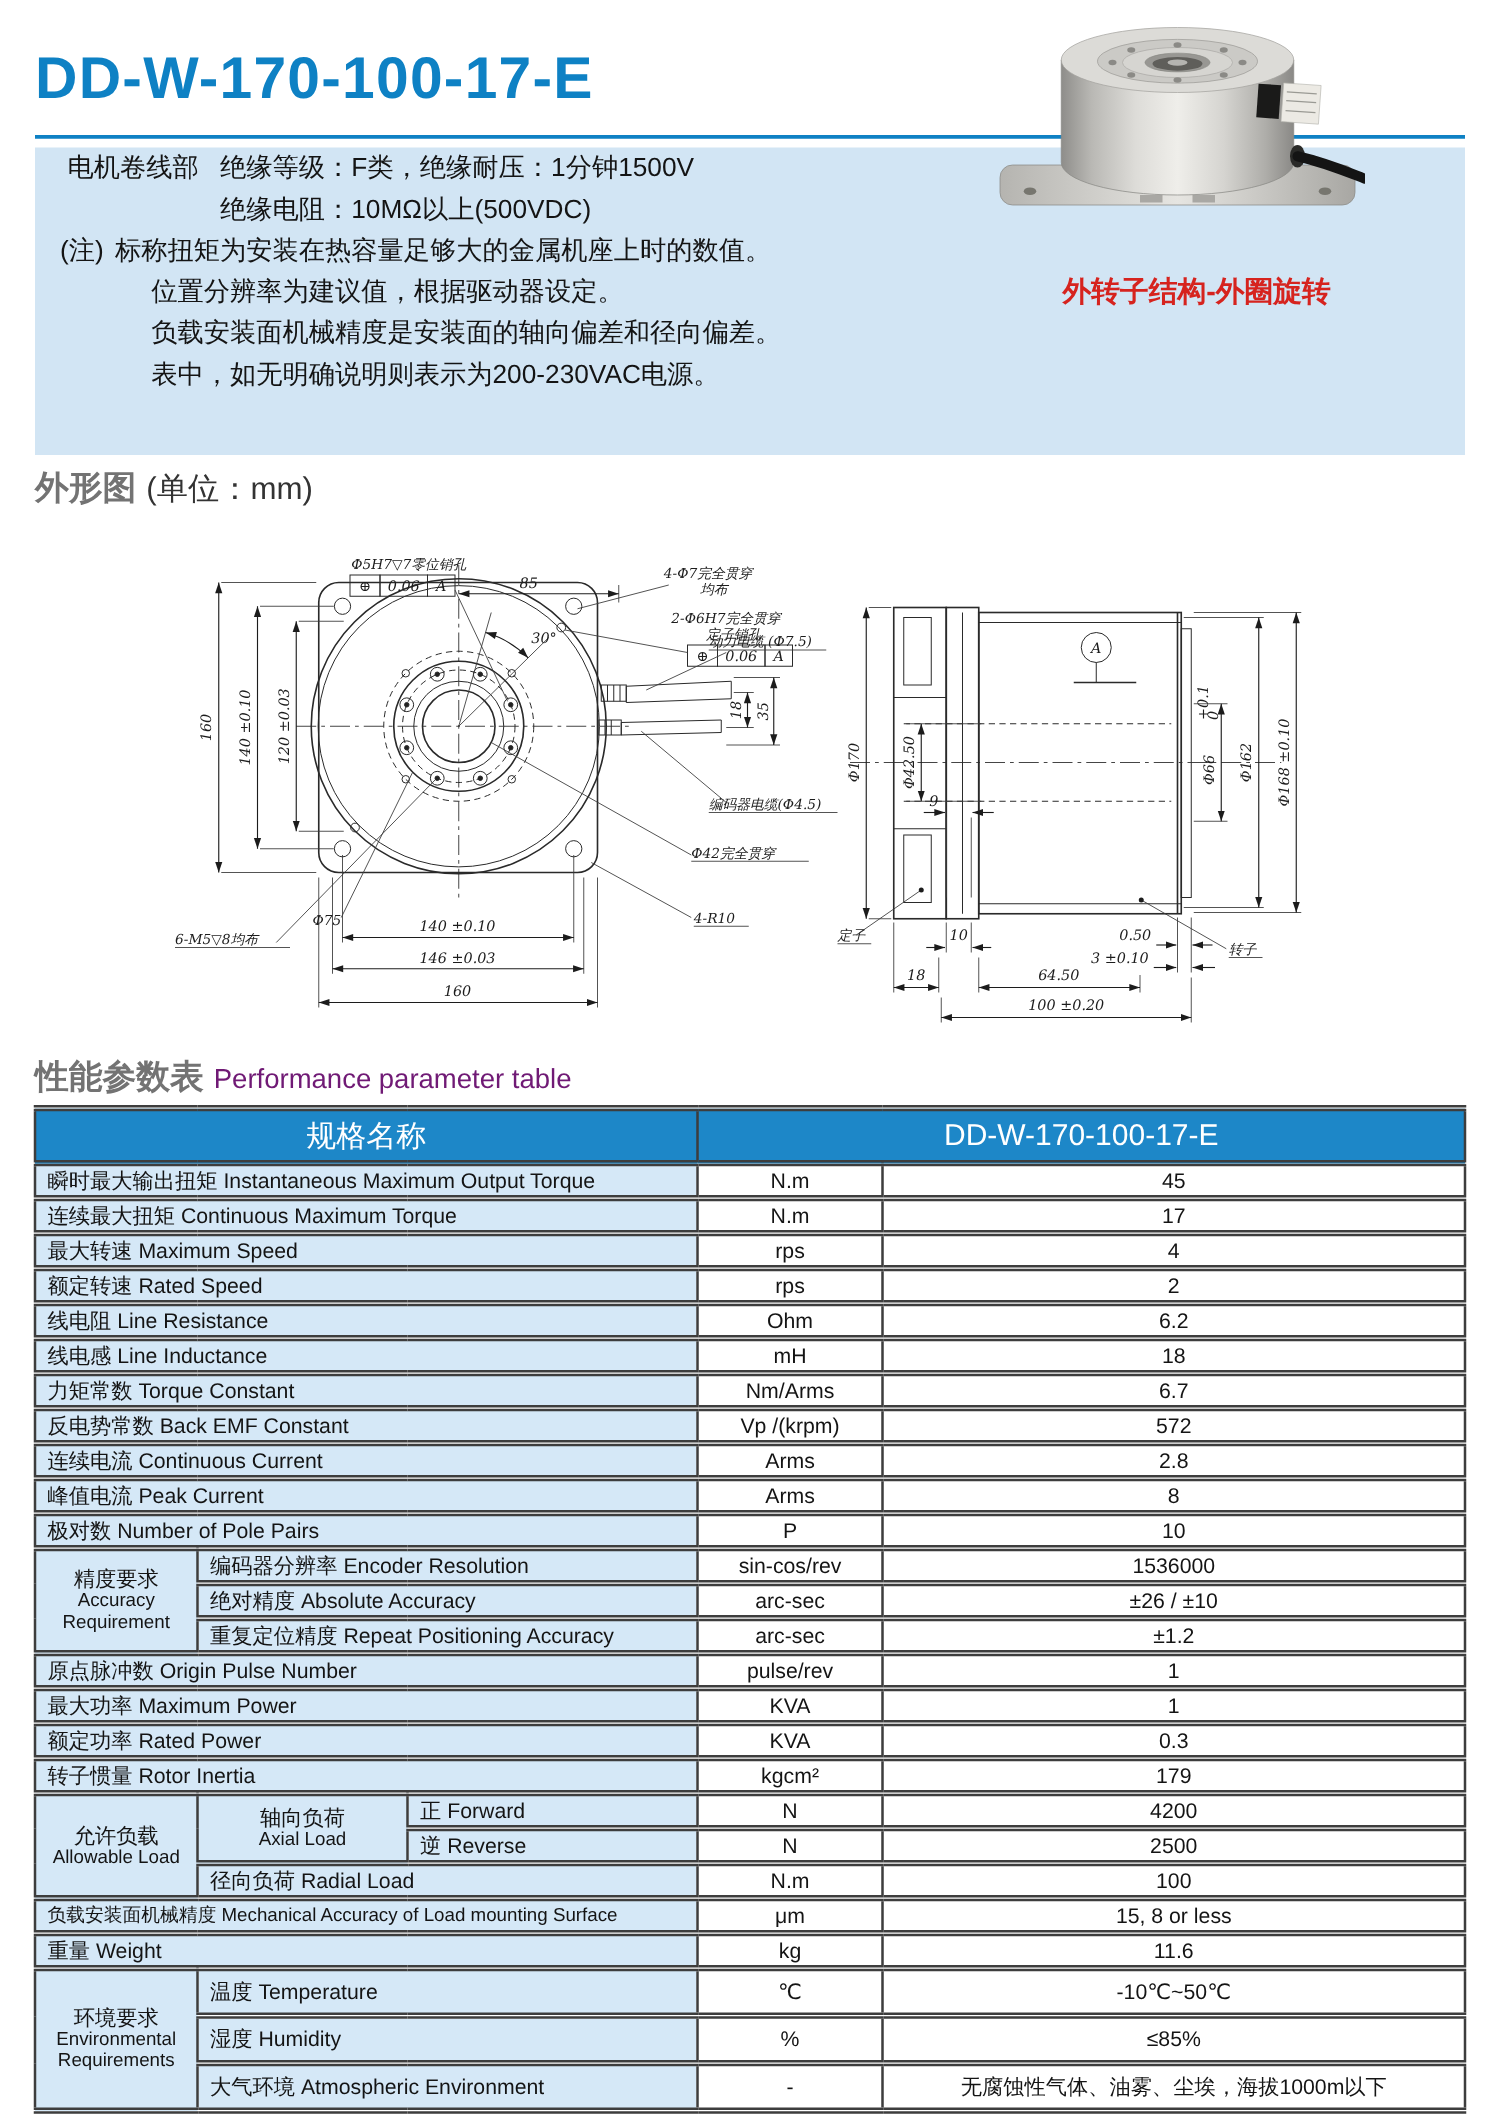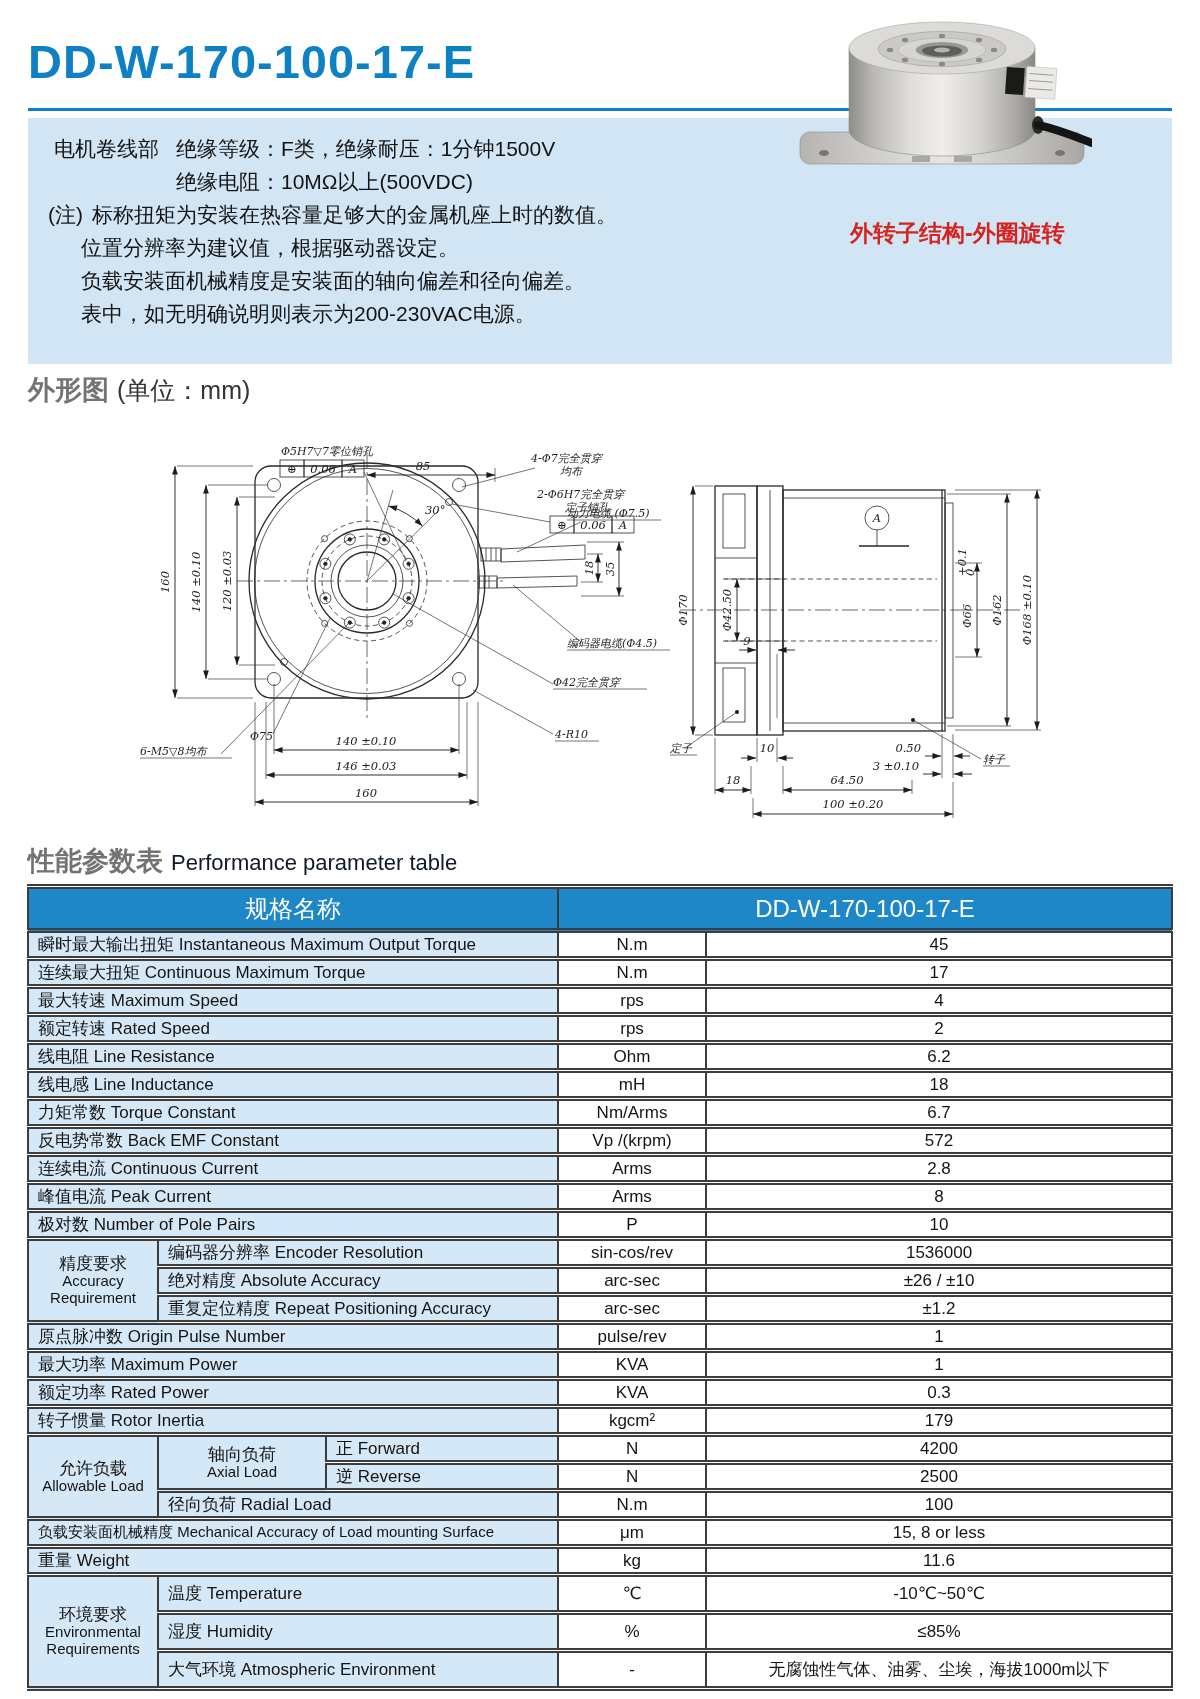--- a/index.html
+++ b/index.html
@@ -2,33 +2,33 @@
 <html><head>
 <meta charset="utf-8">
 <style>
   html,body{margin:0;padding:0;background:#fff;}
   #page{position:relative;width:1200px;height:1699px;background:#fff;overflow:hidden;
         font-family:"Liberation Sans","DejaVu Sans",sans-serif;color:#141414;}
   .abs{position:absolute;}
   .title{left:28px;top:34px;font-size:47px;font-weight:bold;color:#0e81c4;letter-spacing:1px;}
   .rule{left:28px;top:108px;width:1144px;height:3px;background:#0e81c4;}
   .infobox{left:28px;top:118px;width:1144px;height:246px;background:#d2e5f4;
-           font-size:21px;line-height:33px;padding-top:14px;box-sizing:border-box;}
+           font-size:21px;line-height:33px;box-sizing:border-box;}
   .ib-l1{margin-left:26px;}
   .ib-l1 .lab{margin-right:17px;}
   .ib-ind{margin-left:148px;}
   .ib-note{margin-left:20px;}
   .ib-note .lab{margin-right:9px;}
-  .ib-note2{margin-left:53px;}
+  .ib-note2{margin-left:93px;}
   .photo{left:792px;top:8px;width:300px;height:172px;}
   .caption{left:850px;top:218px;font-size:23px;font-weight:bold;color:#d6231e;}
   .sec{font-size:27px;}
   .sec .zh{color:#737373;font-weight:bold;}
   .sec .un{color:#333;font-size:25px;margin-left:8px;}
-  .sec .en{color:#0f172a;font-size:22px;margin-left:8px;font-weight:normal;}
+  .sec .en{color:#701a75;font-size:22px;margin-left:8px;font-weight:normal;}
   .sec1{left:28px;top:372px;}
   .sec2{left:28px;top:843px;}
   .drawing{left:25px;top:418px;width:1150px;height:428px;}
   
   .s{fill:none;stroke:#2a2a2a;stroke-width:1.3;}
   .t{fill:none;stroke:#2a2a2a;stroke-width:0.8;}
   .dim{stroke:#1c1c1c;stroke-width:0.9;fill:none;}
   .ext{stroke:#3a3a3a;stroke-width:0.7;fill:none;}
   .dash{stroke:#2a2a2a;stroke-width:0.8;fill:none;stroke-dasharray:5 3.5;}
   .cl{stroke:#2a2a2a;stroke-width:0.7;fill:none;stroke-dasharray:16 4 3 4;}

